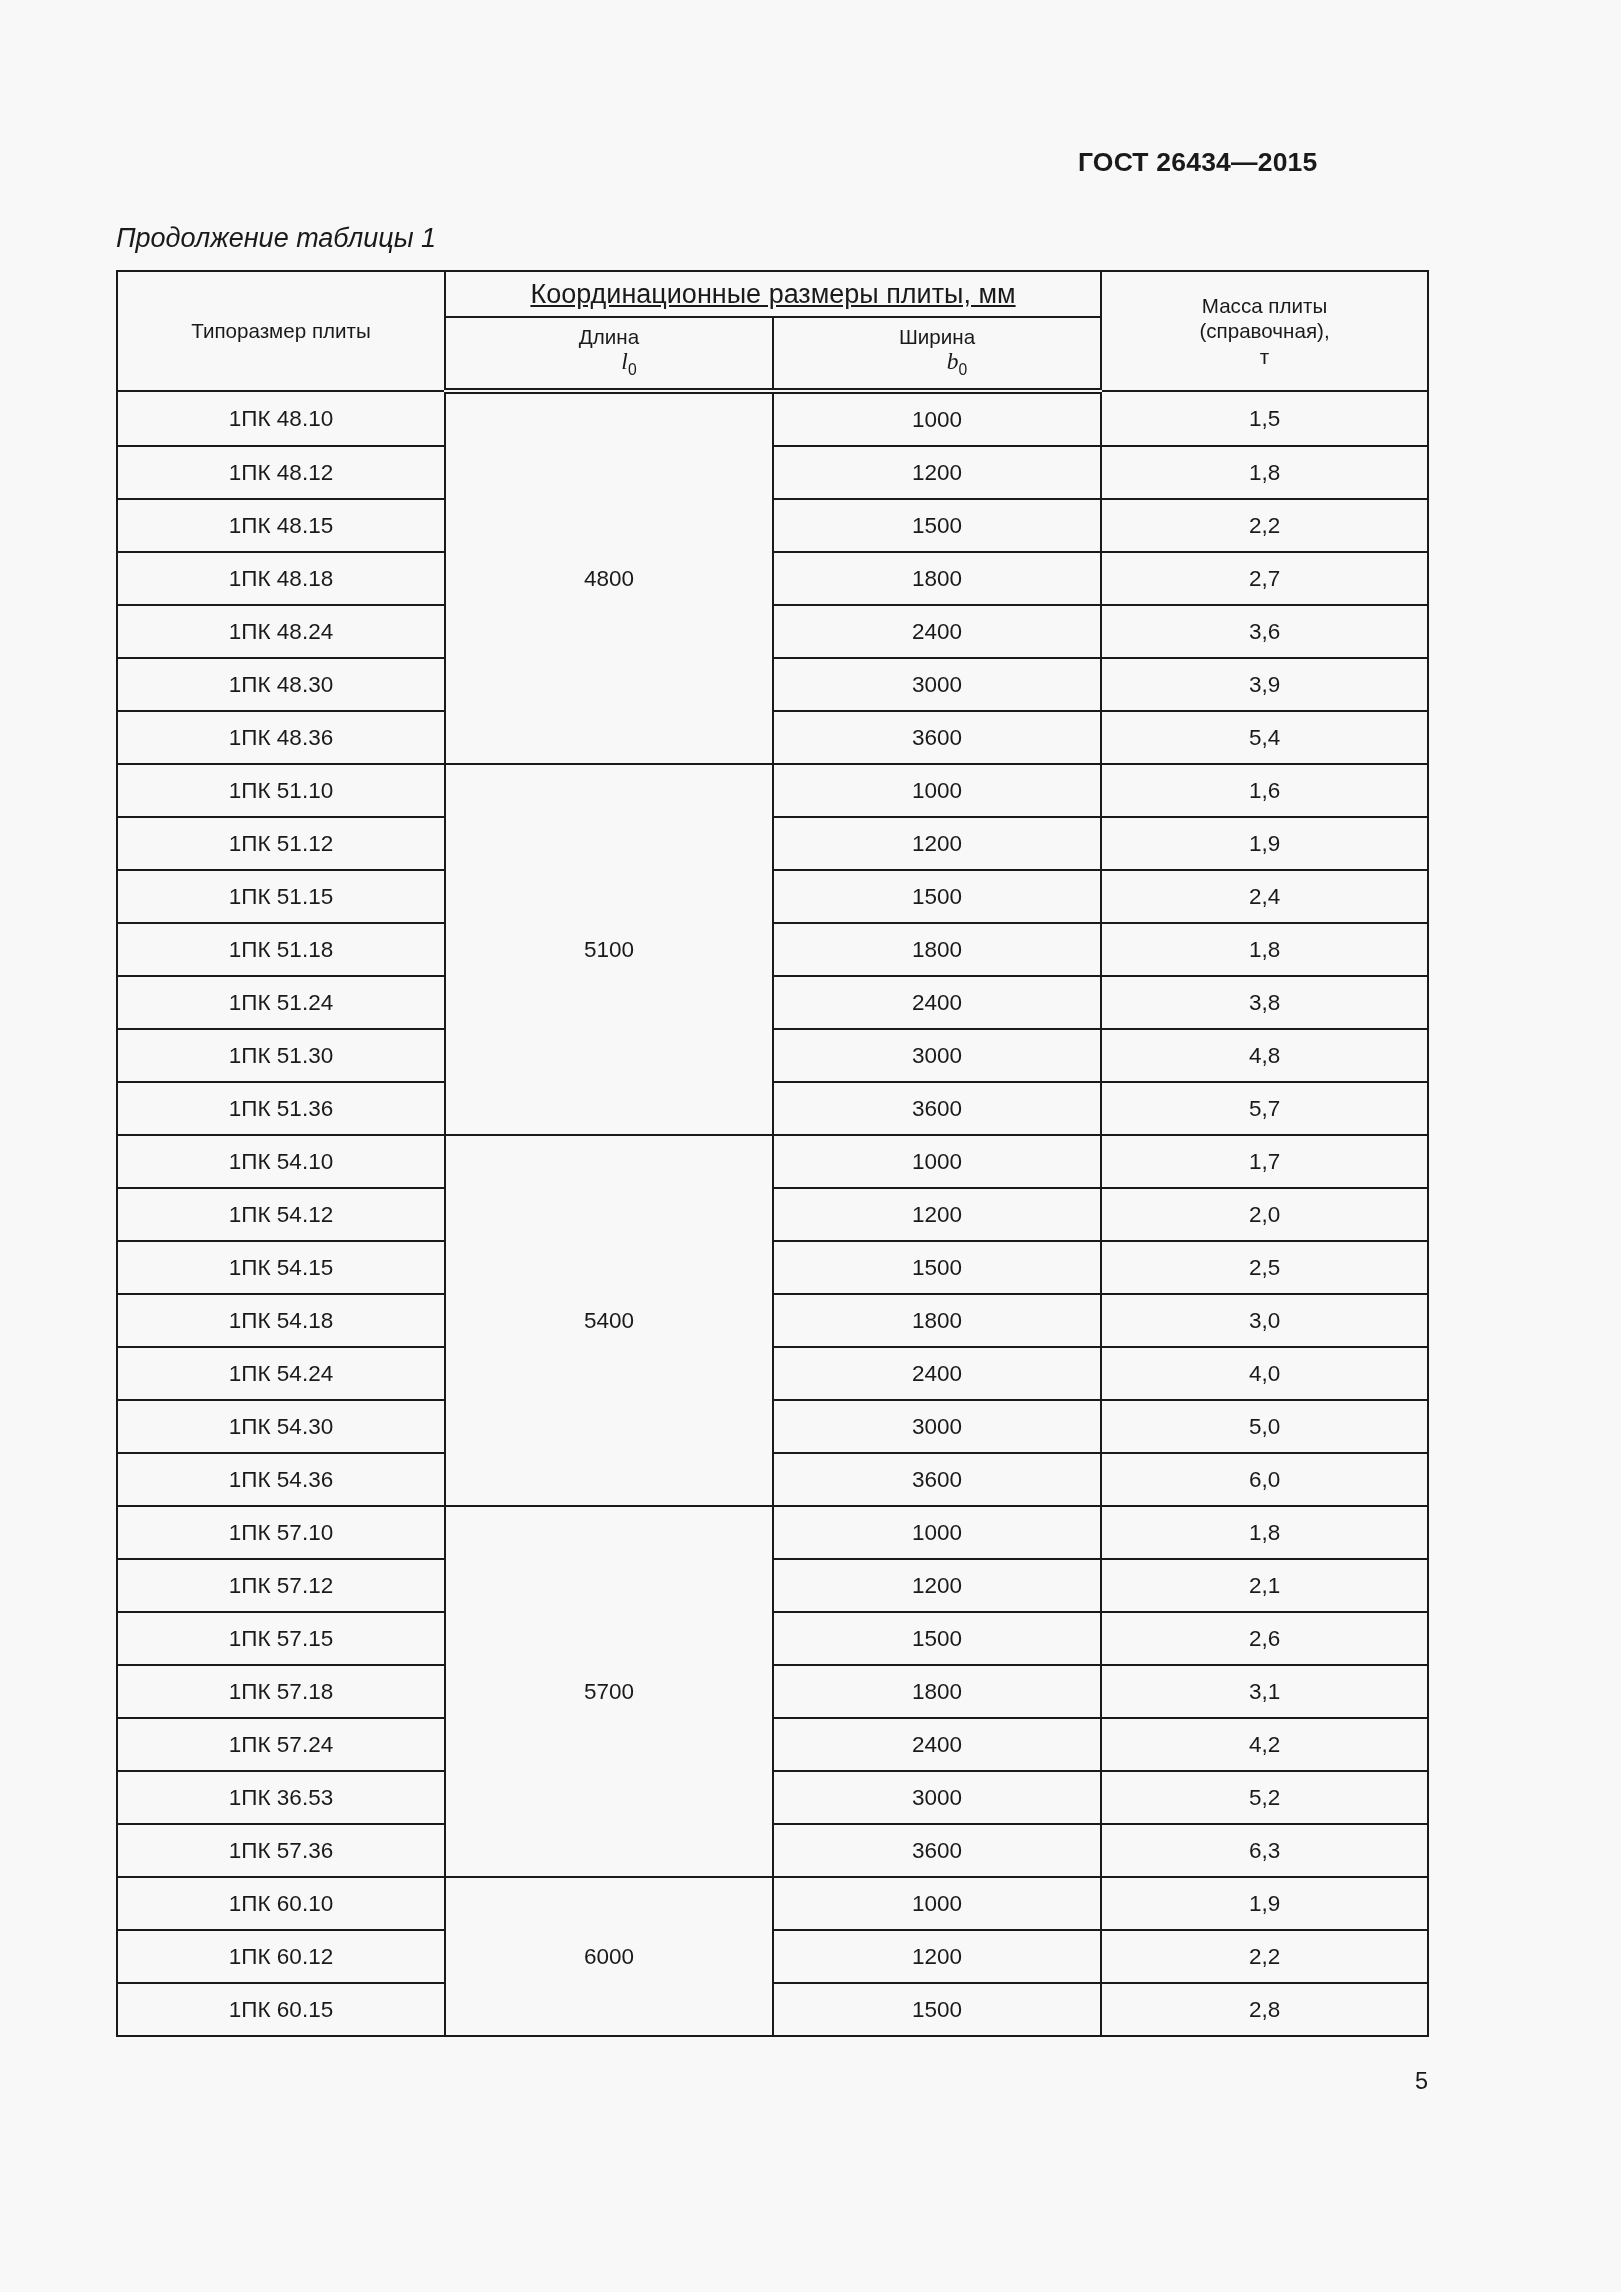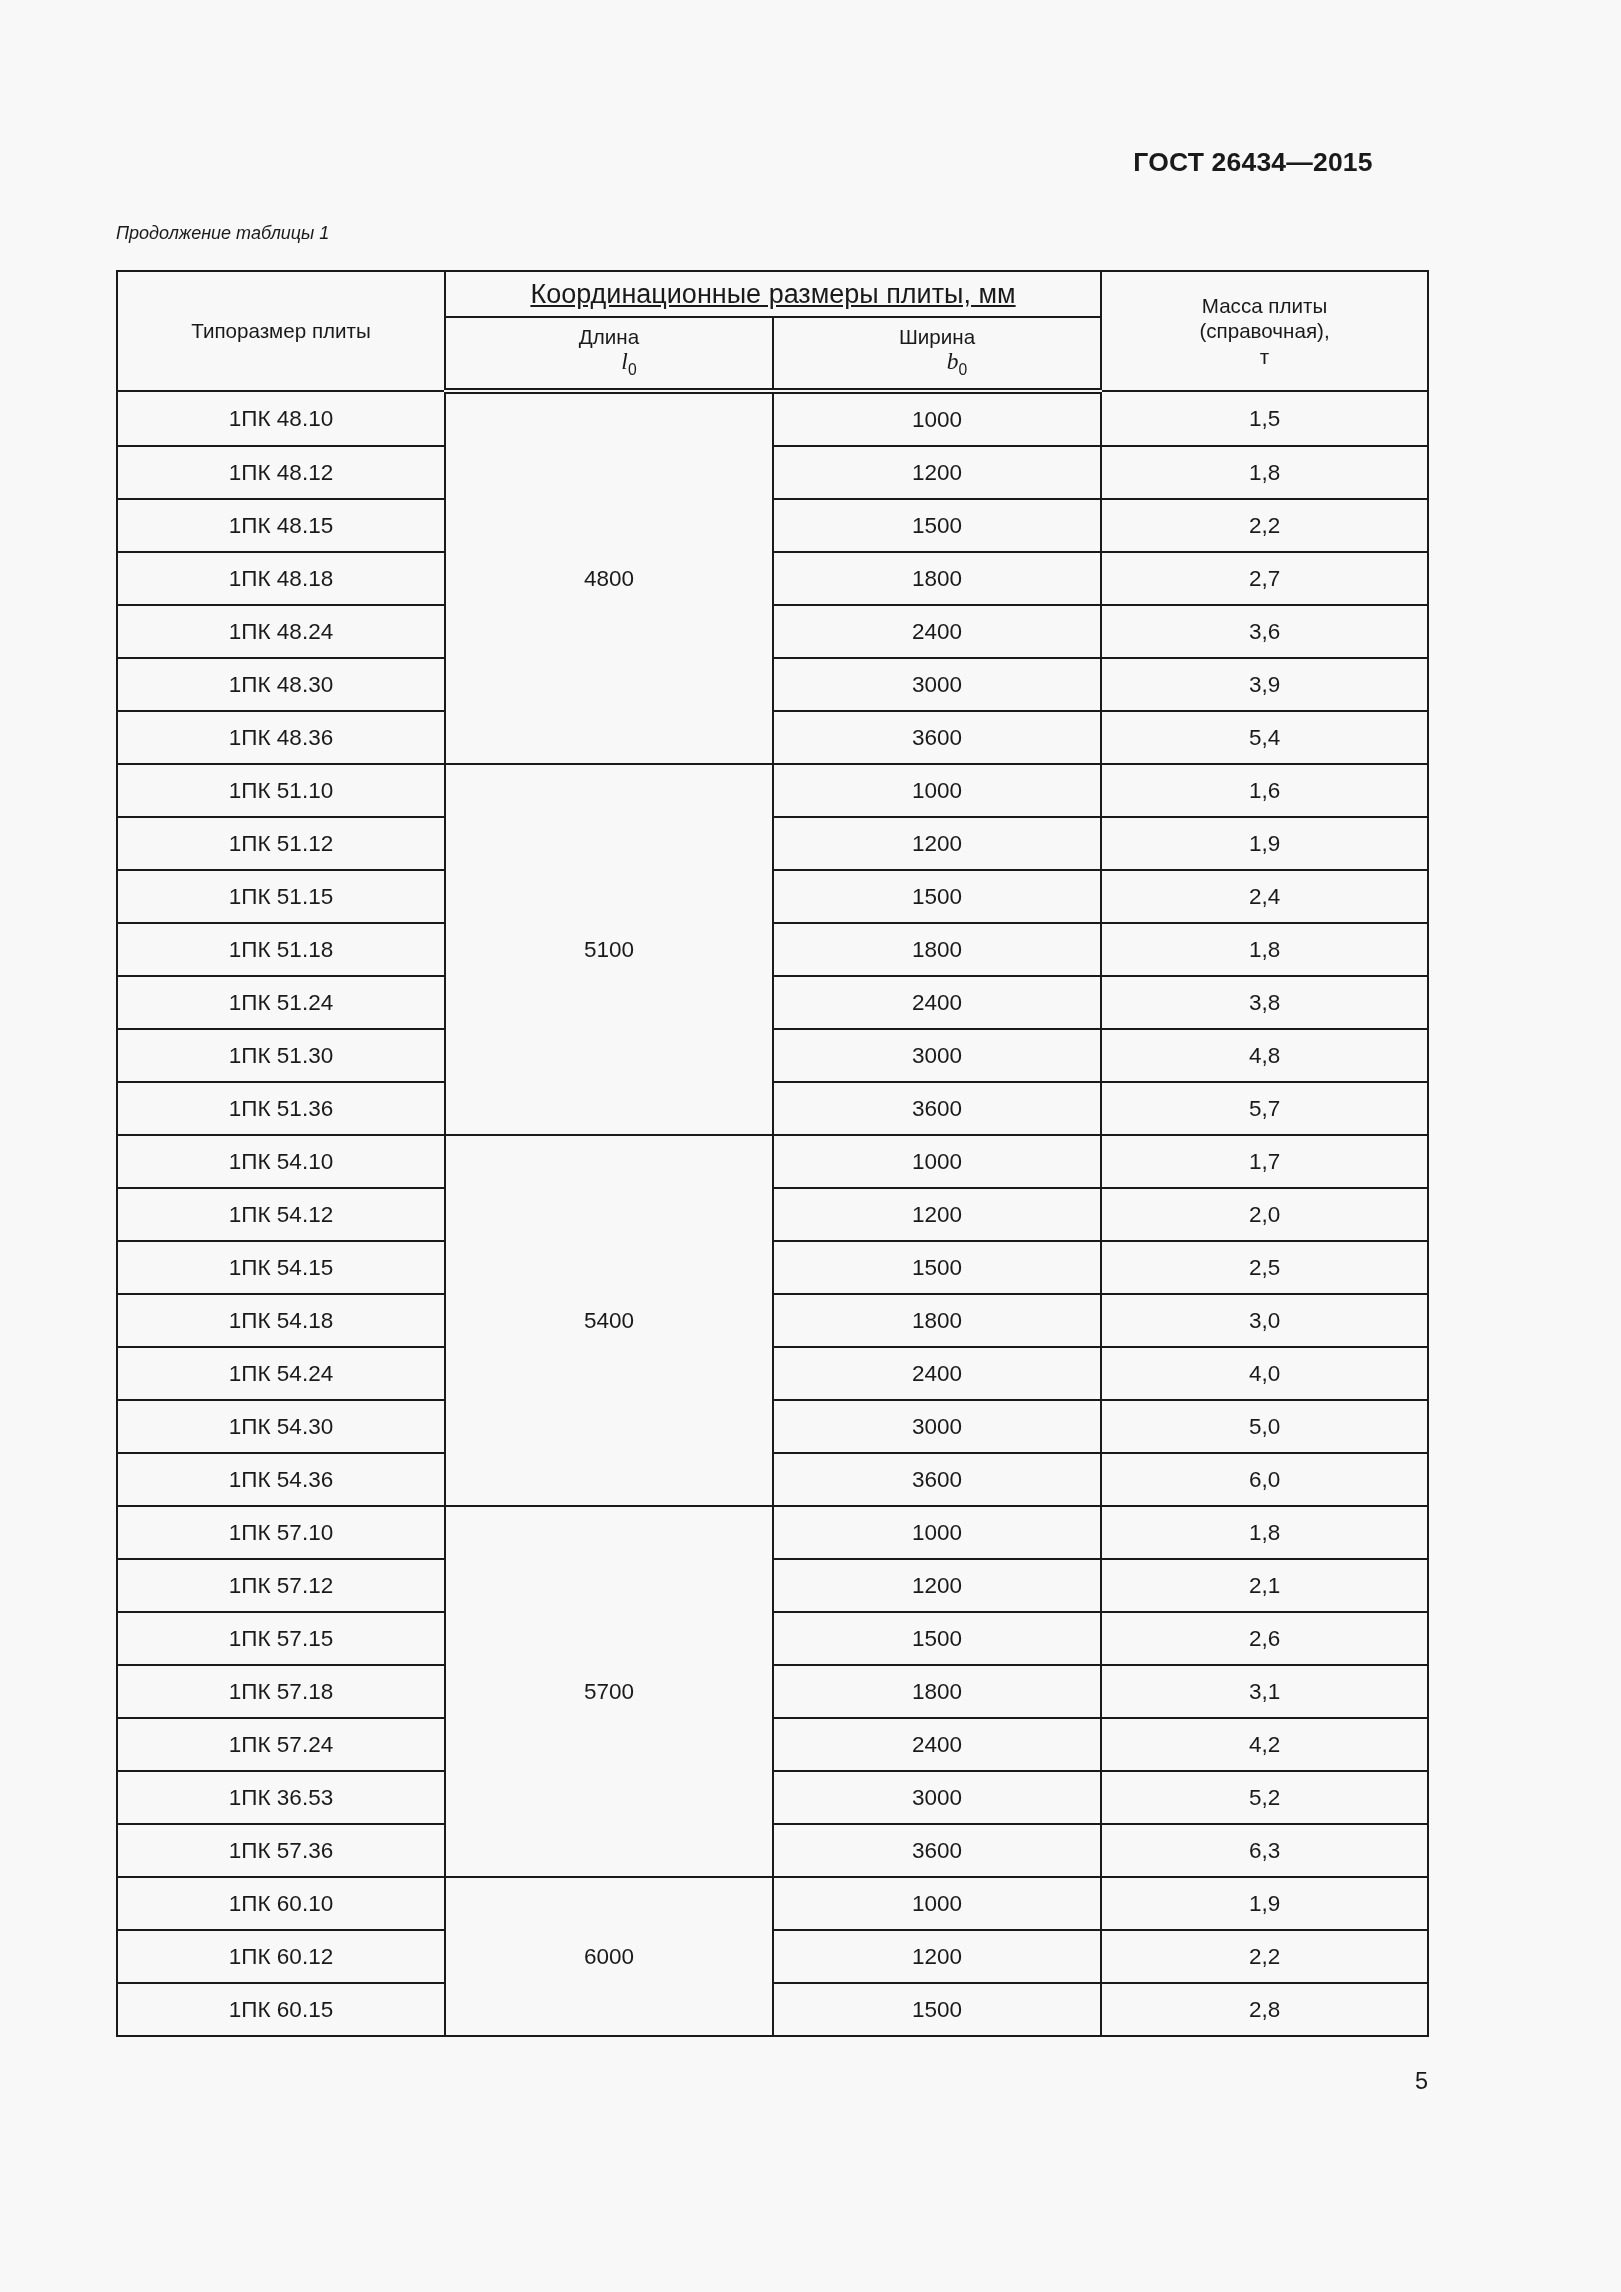--- a/index.html
+++ b/index.html
@@ -13,31 +13,31 @@
     position: relative;
     font-family: "Liberation Sans", sans-serif;
     color: #1a1a1a;
     overflow: hidden;
   }
   .doc-code {
     position: absolute;
     top: 147px;
     left: 1078px;
     width: 350px;
-    text-align: center;
+    text-align: left;
     font-weight: bold;
     font-size: 26.5px;
     letter-spacing: 0.2px;
   }
   .table-caption {
     position: absolute;
     top: 223px;
     left: 116px;
     font-style: italic;
-    font-size: 18px;
+    font-size: 27px;
   }
   table.main {
     position: absolute;
     top: 270px;
     left: 116px;
     width: 1312px;
     border-collapse: collapse;
     table-layout: fixed;
     font-size: 22.5px;
   }

